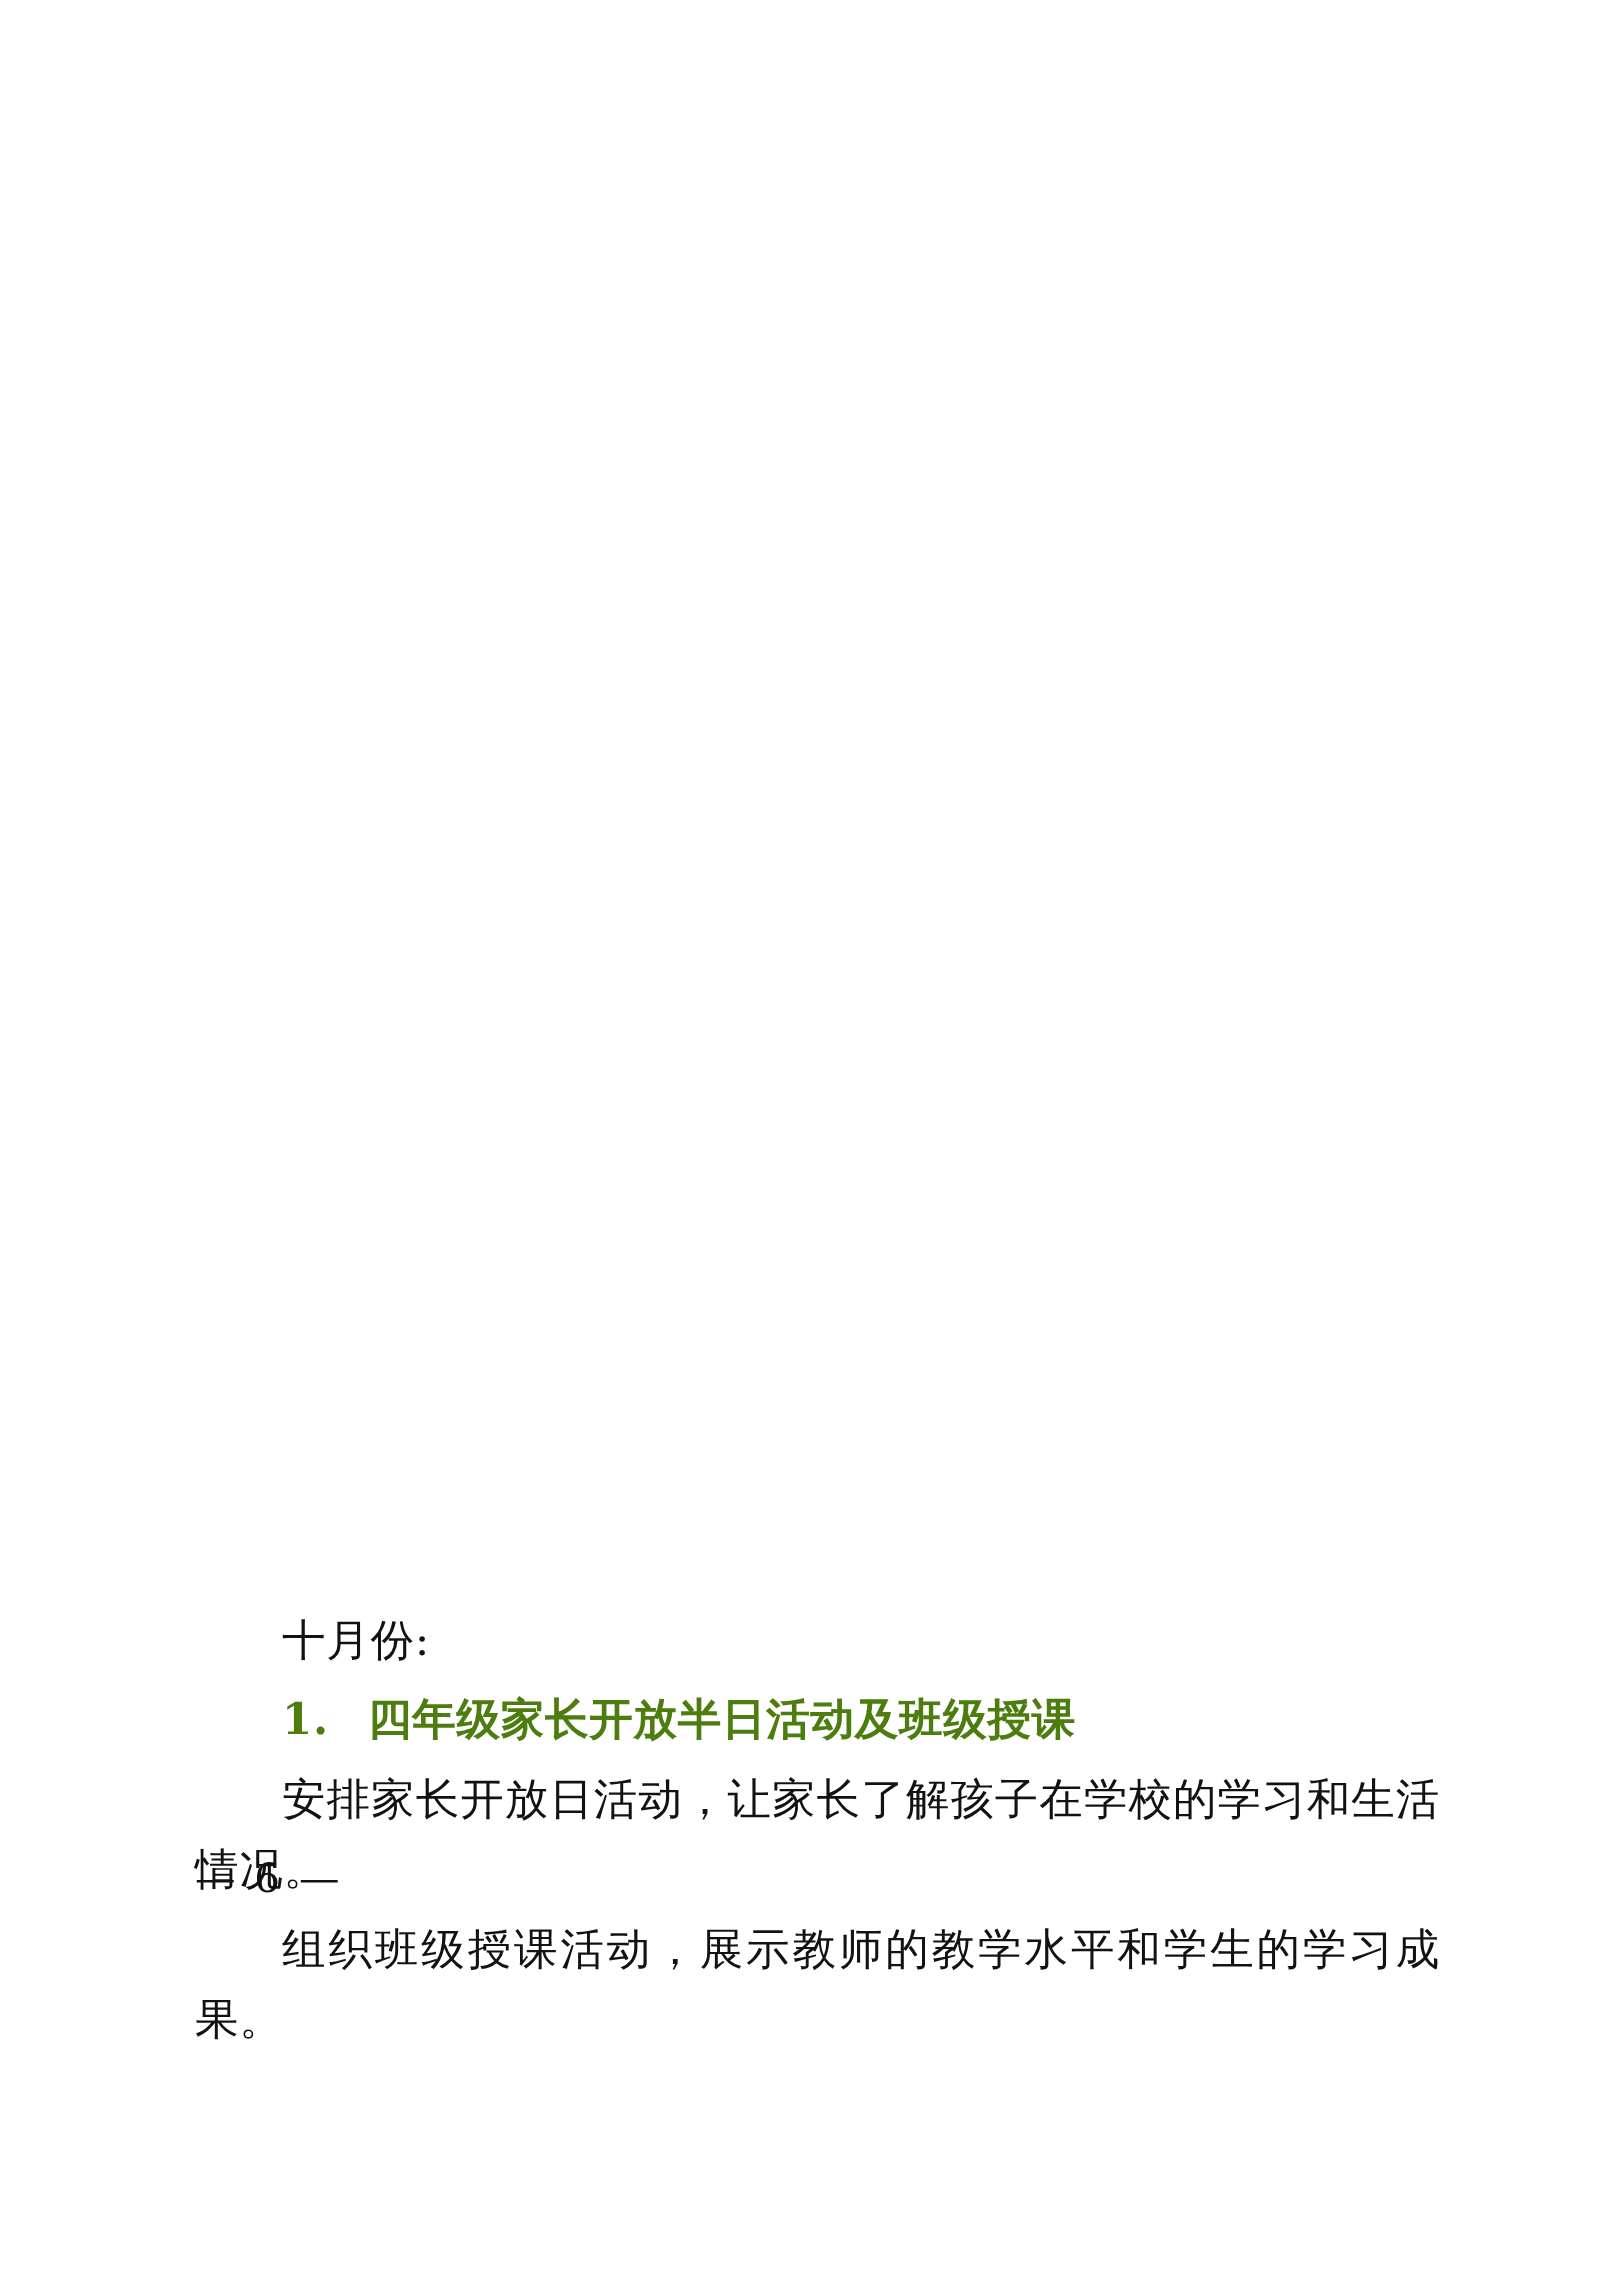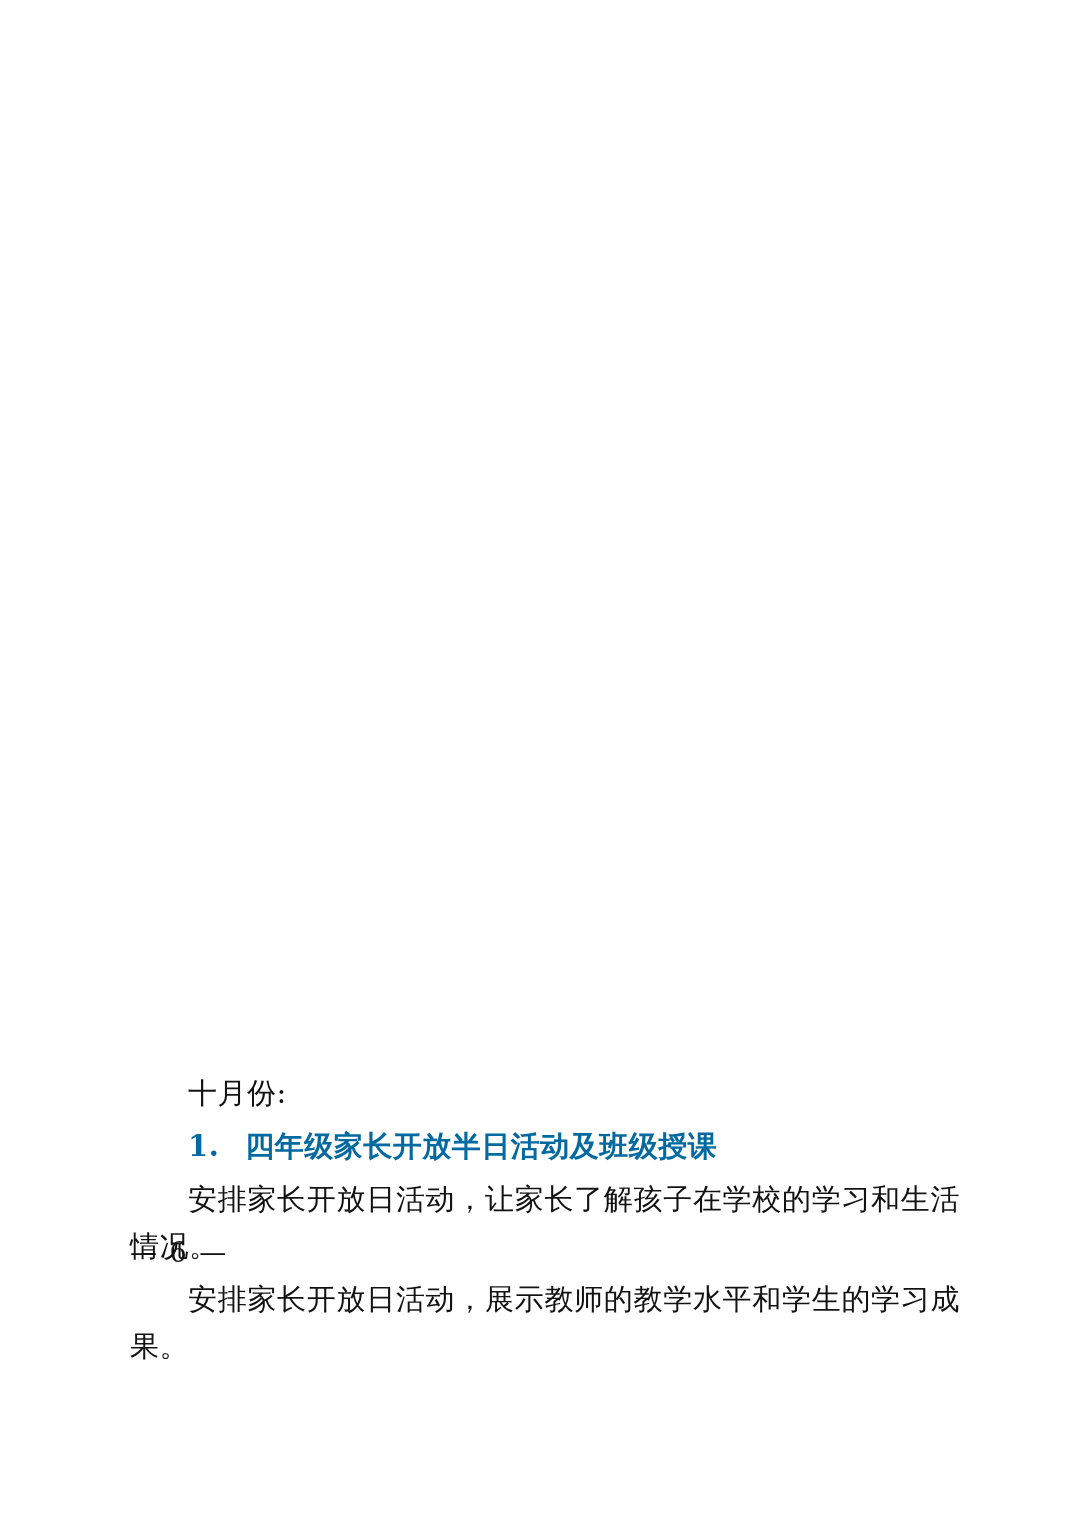--- a/index.html
+++ b/index.html
@@ -38,21 +38,21 @@
   .indent {
     text-indent: 58px;
   }
   .heading-line {
     font-size: 29px;
     line-height: 1.62;
     letter-spacing: 0.5px;
     margin: 0 0 6px 0;
     text-indent: 58px;
     font-weight: 700;
-    color: #0369a1;
+    color: #4d7c0f;
   }
   .heading-line .num {
     font-family: "DejaVu Serif", "Liberation Serif", serif;
     font-weight: 700;
     margin-right: 26px;
   }
   .month-label {
     font-size: 29px;
     line-height: 1.62;
     letter-spacing: 0.5px;
@@ -78,19 +78,19 @@
   <div class="content">
 
     <p class="month-label">十月份:</p>
 
     <p class="heading-line">
       <span class="num">1.</span><span>四年级家长开放半日活动及班级授课</span>
     </p>
 
     <p class="para indent">安排家长开放日活动，让家长了解孩子在学校的学习和生活情况。</p>
 
-    <p class="para indent">安排家长开放日活动，展示教师的教学水平和学生的学习成果。</p>
+    <p class="para indent">组织班级授课活动，展示教师的教学水平和学生的学习成果。</p>
 
   </div>
 
   <div class="page-number">— 6 —</div>
 
 </div>
 
 </body></html>

